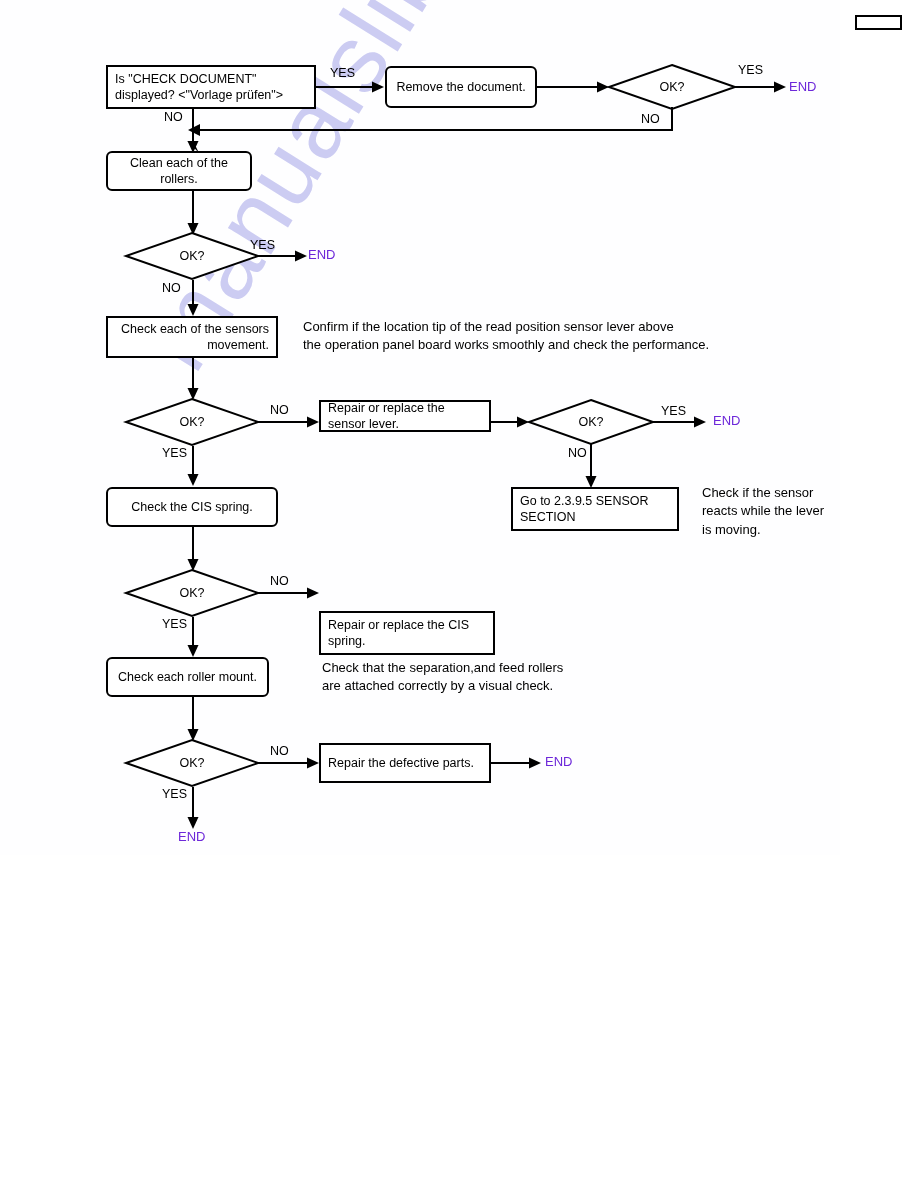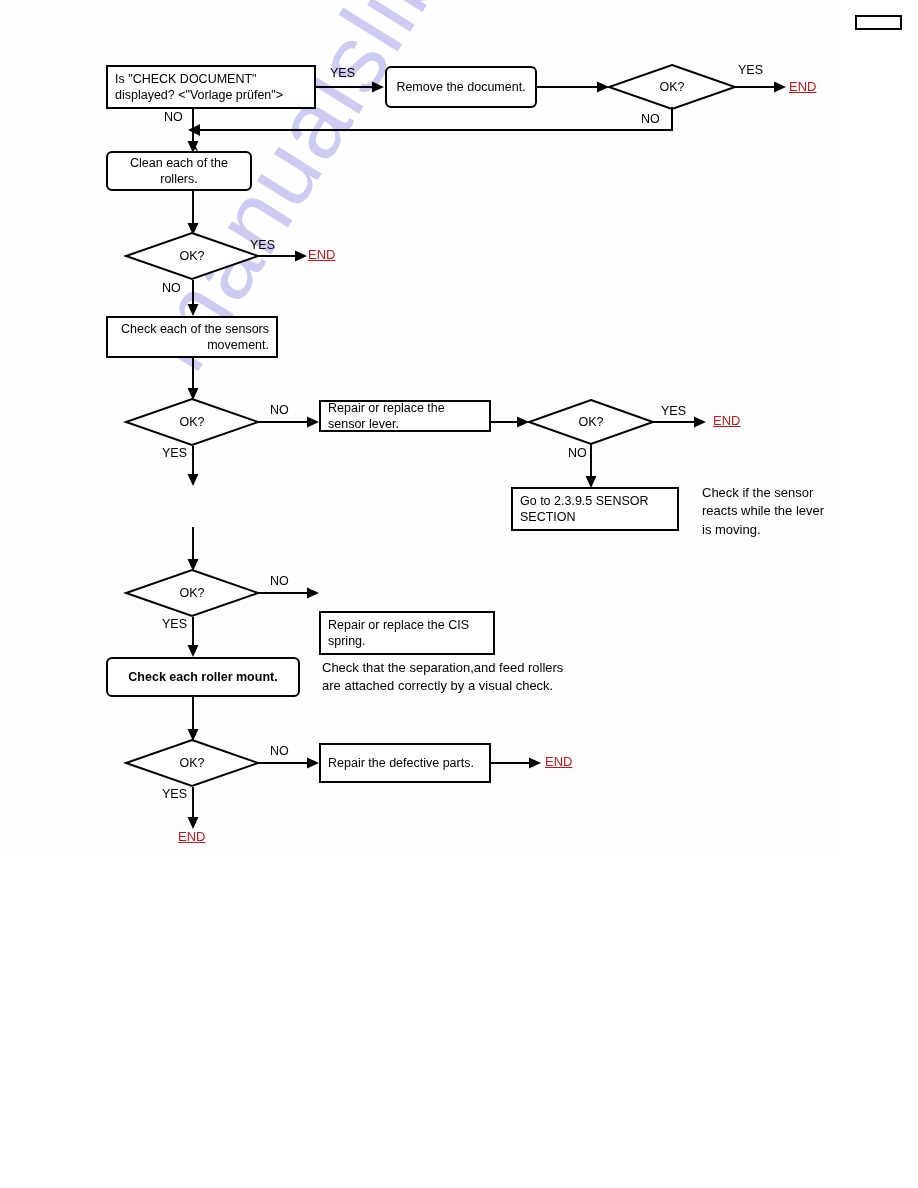--- a/index.html
+++ b/index.html
@@ -89,22 +89,21 @@
   .note {
     position: absolute;
     font-size: 13px;
     line-height: 1.42;
     color: #000;
     white-space: pre-line;
   }
   .end-lbl {
     position: absolute;
     font-size: 13px;
-    color: #b91c1c;
-    text-decoration: underline;
+    color: #6d28d9;
   }
   .corner-box {
     position: absolute;
     box-sizing: border-box;
     border: 2px solid #000;
     background: #fff;
   }
 </style>
 </head>
 <body>
@@ -212,20 +211,22 @@
       <line x1="7" y1="0" x2="7" y2="24" stroke="#000" stroke-width="2"></line>
       <polygon points="1.5,24 12.5,24 7,36" fill="#000"></polygon>
     </svg>
   </div>
 
   <div class="node" style="left:106px; top:316px; width:172px; height:42px;align-items:flex-end;">
     <span>Check each of the sensors</span>
     <span class="l2">movement.</span>
   </div>
 
+  <div class="note" style="left:303px; top:318px; width:520px;">Confirm if the location tip of the read position sensor lever above
+the operation panel board works smoothly and check the performance.</div>
 
   <div class="conn" style="left:186px; top:358px;">
     <svg width="16" height="42">
       <line x1="7" y1="0" x2="7" y2="30" stroke="#000" stroke-width="2"></line>
       <polygon points="1.5,30 12.5,30 7,42" fill="#000"></polygon>
     </svg>
   </div>
 
   <div class="diamond" style="left:125px; top:398px; width:134px; height:48px;">
     <svg width="134" height="48" viewBox="0 0 134 48">
@@ -292,20 +293,23 @@
 
   <div class="lbl" style="left:162px; top:446px;">YES</div>
 
   <div class="conn" style="left:186px; top:446px;">
     <svg width="16" height="40">
       <line x1="7" y1="0" x2="7" y2="28" stroke="#000" stroke-width="2"></line>
       <polygon points="1.5,28 12.5,28 7,40" fill="#000"></polygon>
     </svg>
   </div>
 
+  <div class="node center" style="left:106px; top:487px; width:172px; height:40px;">
+    <span>Check the CIS spring.</span>
+  </div>
 
   <div class="conn" style="left:186px; top:527px;">
     <svg width="16" height="44">
       <line x1="7" y1="0" x2="7" y2="32" stroke="#000" stroke-width="2"></line>
       <polygon points="1.5,32 12.5,32 7,44" fill="#000"></polygon>
     </svg>
   </div>
 
   <div class="diamond" style="left:125px; top:569px; width:134px; height:48px;">
     <svg width="134" height="48" viewBox="0 0 134 48">
@@ -330,21 +334,21 @@
 
   <div class="lbl" style="left:162px; top:617px;">YES</div>
 
   <div class="conn" style="left:186px; top:617px;">
     <svg width="16" height="40">
       <line x1="7" y1="0" x2="7" y2="28" stroke="#000" stroke-width="2"></line>
       <polygon points="1.5,28 12.5,28 7,40" fill="#000"></polygon>
     </svg>
   </div>
 
-  <div class="node center" style="left:106px; top:657px; width:194px; height:40px;font-weight:bold;">
+  <div class="node center" style="left:106px; top:657px; width:163px; height:40px;">
     <span>Check each roller mount.</span>
   </div>
 
   <div class="note" style="left:322px; top:659px; width:440px;">Check that the separation,and feed rollers
 are attached correctly by a visual check.</div>
 
   <div class="conn" style="left:186px; top:697px;">
     <svg width="16" height="44">
       <line x1="7" y1="0" x2="7" y2="32" stroke="#000" stroke-width="2"></line>
       <polygon points="1.5,32 12.5,32 7,44" fill="#000"></polygon>

